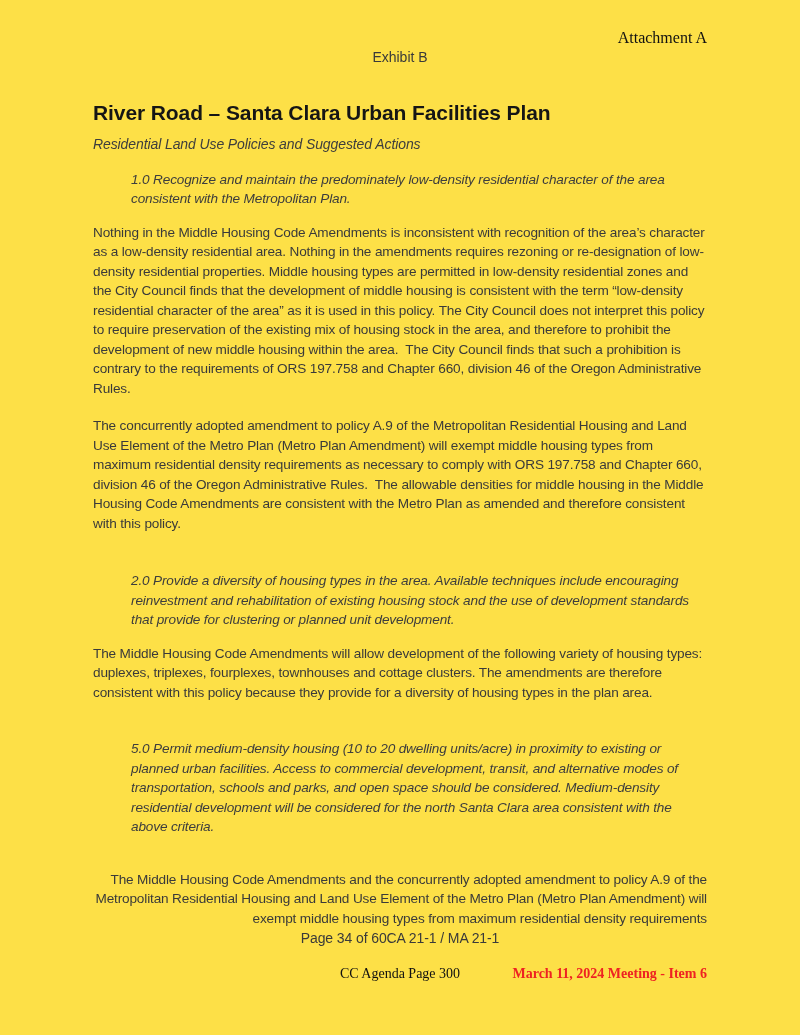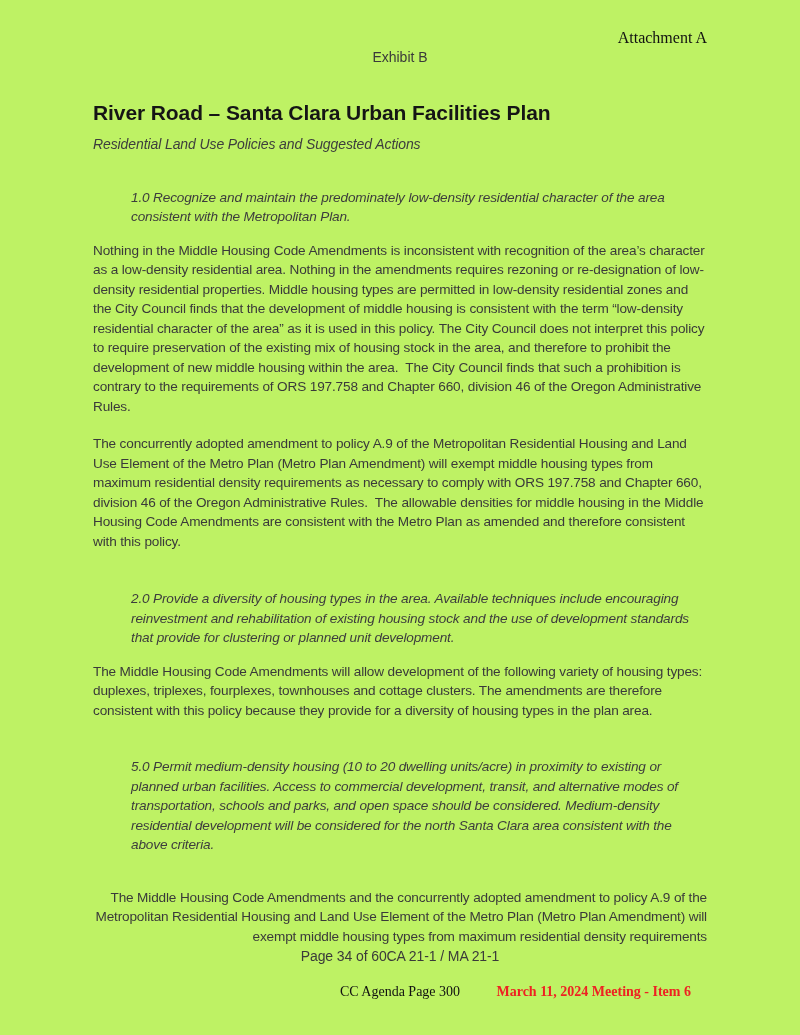--- a/index.html
+++ b/index.html
@@ -5,21 +5,21 @@
   html, body {
     margin: 0;
     padding: 0;
     background: #ffffff;
   }
   .page {
     position: relative;
     width: 800px;
     height: 1035px;
     margin: 0;
-    background: #bef264;
+    background: #fde047;
     box-sizing: border-box;
     padding: 28px 93px 0 93px;
     overflow: hidden;
     font-family: "Liberation Sans", sans-serif;
     color: #3a3a3a;
   }
   .attachment {
     text-align: right;
     font-family: "Liberation Serif", serif;
     font-size: 16px;
@@ -59,21 +59,21 @@
     letter-spacing: -0.15px;
     white-space: pre-wrap;
   }
   .body-para {
     font-size: 13.6px;
     line-height: 19.5px;
     color: #3a3a3a;
     letter-spacing: -0.15px;
     white-space: pre-wrap;
   }
-  .mt-policy1 { margin-top: 33px; font-style: italic; }
+  .mt-policy1 { margin-top: 15px; font-style: italic; }
   .mt-para1   { margin-top: 14px; }
   .mt-para2   { margin-top: 18px; }
   .mt-policy2 { margin-top: 38px; }
   .mt-para3   { margin-top: 14px; }
   .mt-policy5 { margin-top: 37px; }
   .mt-para4   { margin-top: 33px; text-align: right; }
   .footer-row {
     margin-top: 1px;
     display: flex;
     justify-content: center;
@@ -92,21 +92,21 @@
   }
   .agenda-stamp {
     position: absolute;
     left: 0;
     right: 0;
     text-align: center;
     color: #111111;
   }
   .meeting-stamp {
     position: absolute;
-    right: 16px;
+    right: 0;
     top: 0;
     font-weight: bold;
     color: #ee2222;
   }
 </style>
 </head>
 <body>
 
 <div class="page">
 

